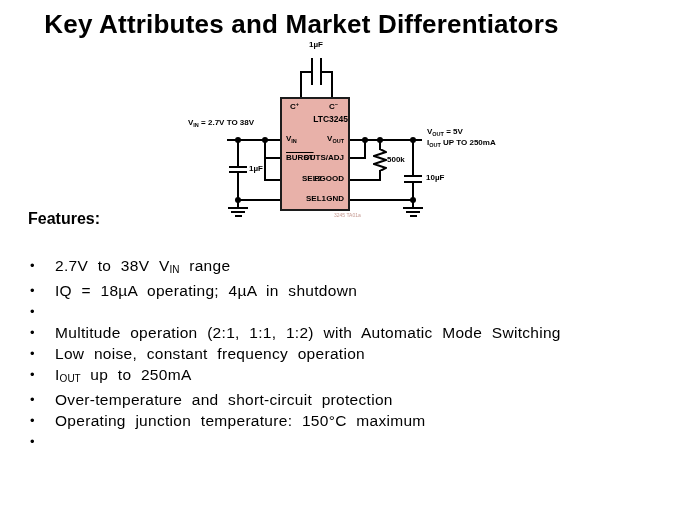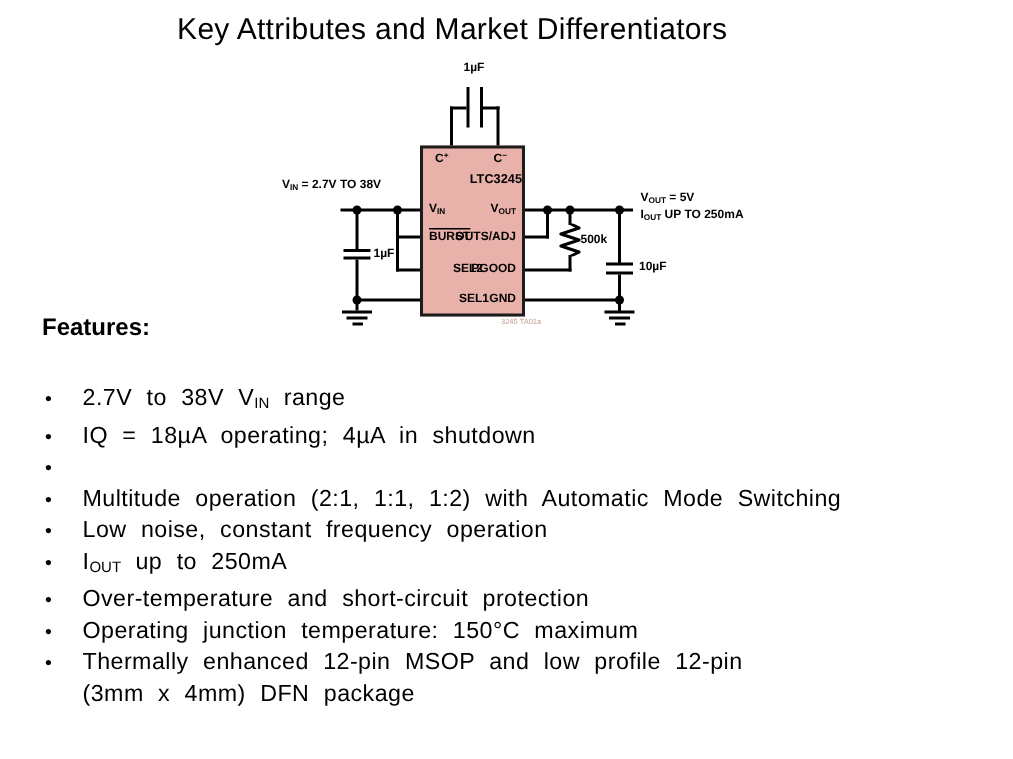--- a/index.html
+++ b/index.html
@@ -2,21 +2,21 @@
 <html><head>
 <meta charset="utf-8">
 <style>
   * { margin:0; padding:0; box-sizing:border-box; }
   html,body { width:675px; height:506px; background:#ffffff; overflow:hidden;
               font-family:"Liberation Sans", sans-serif; color:#000; }
   .page { position:relative; width:675px; height:506px; background:#fff; }
 
   
   .title { position:absolute; top:9px; left:0; width:603px; text-align:center;
-           font-size:20px; font-weight:normal; letter-spacing:0.2px; }
+           font-size:26px; font-weight:bold; letter-spacing:0.2px; }
 
   
   .circuit { position:absolute; left:0; top:0; width:588px; height:240px; }
   .wire { position:absolute; background:#000; }
   .dot  { position:absolute; width:6px; height:6px; background:#000; border-radius:50%; }
   .clabel { position:absolute; font-size:8px; font-weight:bold; white-space:nowrap; line-height:9px; }
   .clabel sub { font-size:5.5px; vertical-align:-1.5px; }
   .chip { position:absolute; left:280px; top:97px; width:70px; height:114px;
           background:#e8b1a9; border:2px solid #1c1c1c; }
   .chip .pin { position:absolute; font-size:8px; font-weight:bold; line-height:9px; white-space:nowrap; }
@@ -150,17 +150,16 @@
     <div class="feat-row">
       <span class="bullet">•</span>
       <span class="feat-text">Over-temperature and short-circuit protection</span>
     </div>
     <div class="feat-row">
       <span class="bullet">•</span>
       <span class="feat-text">Operating junction temperature: 150°C maximum</span>
     </div>
     <div class="feat-row">
       <span class="bullet">•</span>
-      <span class="feat-text"><span>Thermally enhanced 12-pin MSOP and low profile 12-pin</span><br><span>(3mm x 4mm) DFN package</span></span>
     </div>
   </div>
 
 </div>
 
 </body></html>

